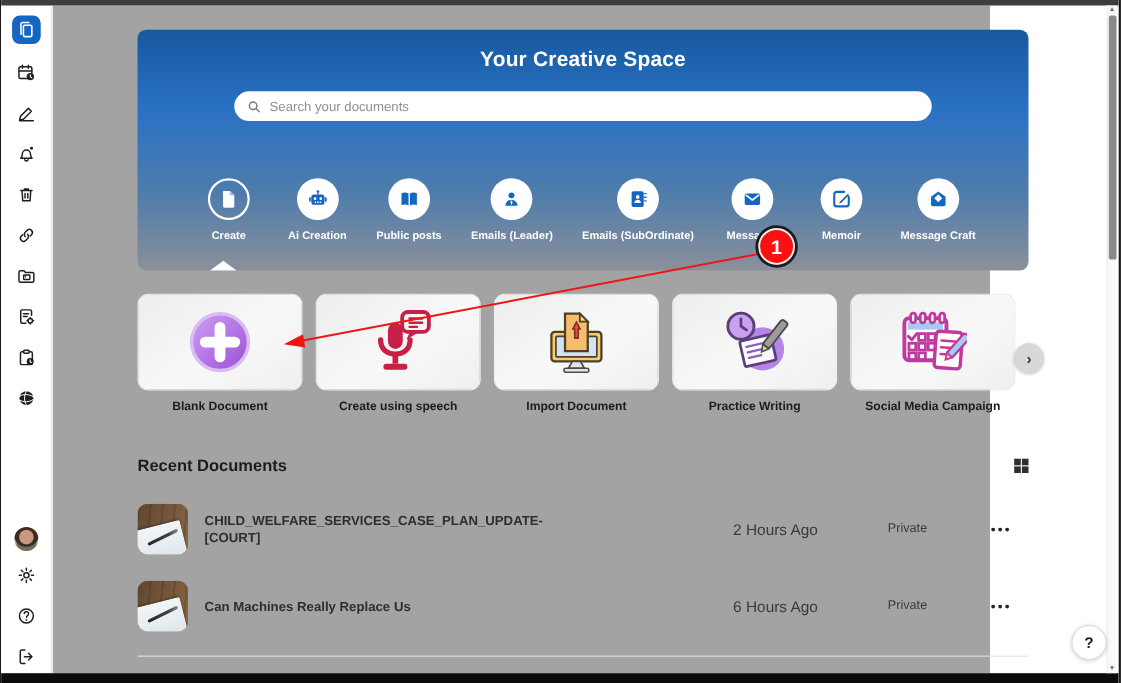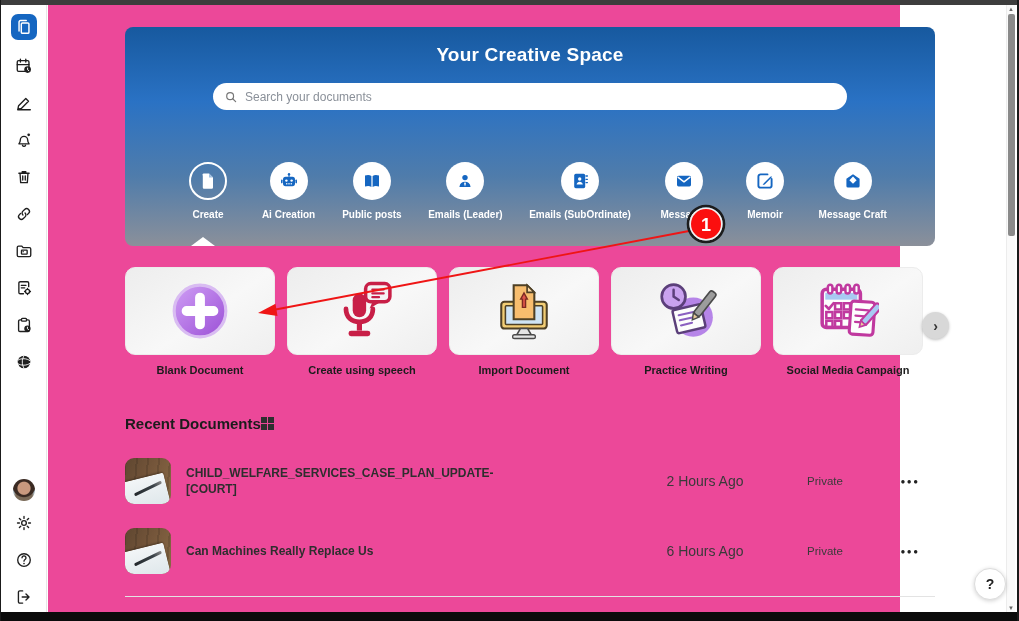--- a/index.html
+++ b/index.html
@@ -34,21 +34,21 @@
     width:22px; height:22px; border-radius:50%; margin-top:7px; cursor:pointer;
     background:
       radial-gradient(circle at 50% 42%, #c9997e 0 36%, rgba(201,153,126,0) 42%),
       radial-gradient(circle at 50% 30%, #3a2a22 0 58%, rgba(58,42,34,0) 64%),
       radial-gradient(circle at 50% 78%, #7a6a58 0 40%, rgba(122,106,88,0) 52%),
       linear-gradient(180deg,#9db3c0 0%, #b9c6cc 100%);
   }
   .icon-stroke { fill:none; stroke:#1f1f1f; stroke-width:1.5; stroke-linecap:round; stroke-linejoin:round; }
 
   
-  .main { position:absolute; left:47px; top:5px; width:852px; height:607px; background:#ec4899; }
+  .main { position:absolute; left:47px; top:5px; width:852px; height:607px; background:#a3a3a3; }
   .content { position:relative; margin:0 71px 0 77px; width:810px; }
 
   
   .hero {
     position:relative; margin-top:22px; height:219px; border-radius:8px;
     background:linear-gradient(180deg,#17599f 0%, #2a72c4 34%, #4f7cab 68%, #8b909a 100%);
   }
   .hero-title { text-align:center; padding-top:17px; color:#fff; font-size:19px; font-weight:bold; letter-spacing:.2px; }
   .search-wrap {
     margin:17px auto 0; width:634px; height:27px; background:#fff; border-radius:14px;
@@ -90,21 +90,21 @@
   .card-box svg { width:62px; height:62px; }
   .card-label { text-align:center; font-size:11px; font-weight:bold; color:#1c1c1c; margin-top:9px; }
   .chevron-btn {
     position:absolute; right:-14px; top:45px; width:27px; height:27px; border-radius:50%;
     background:#d8d8d8; box-shadow:0 1px 3px rgba(0,0,0,.25);
     display:flex; align-items:center; justify-content:center; cursor:pointer; z-index:5;
     font-size:14px; font-weight:bold; color:#333;
   }
 
   
-  .recent-heading-row { margin-top:39px; display:flex; align-items:center; }
+  .recent-heading-row { margin-top:39px; display:flex; align-items:center; justify-content:space-between; }
   .grid-icon { width:13px; height:13px; display:grid; grid-template-columns:6px 6px; grid-template-rows:6px 6px; gap:1px; cursor:pointer; }
   .grid-icon span { background:#2f2f2f; }
   .doc-list { margin-top:14px; border-bottom:1px solid #e3e3e3; padding-bottom:10px; }
   .doc-row { height:70px; display:flex; align-items:center; cursor:pointer; }
   .doc-thumb {
     width:46px; height:46px; border-radius:9px; flex:0 0 auto; position:relative; overflow:hidden;
     background:
       repeating-linear-gradient(95deg, rgba(0,0,0,.12) 0 2px, rgba(0,0,0,0) 2px 11px),
       linear-gradient(115deg,#5e4630 0%, #74553a 45%, #8a6a45 100%);
   }

